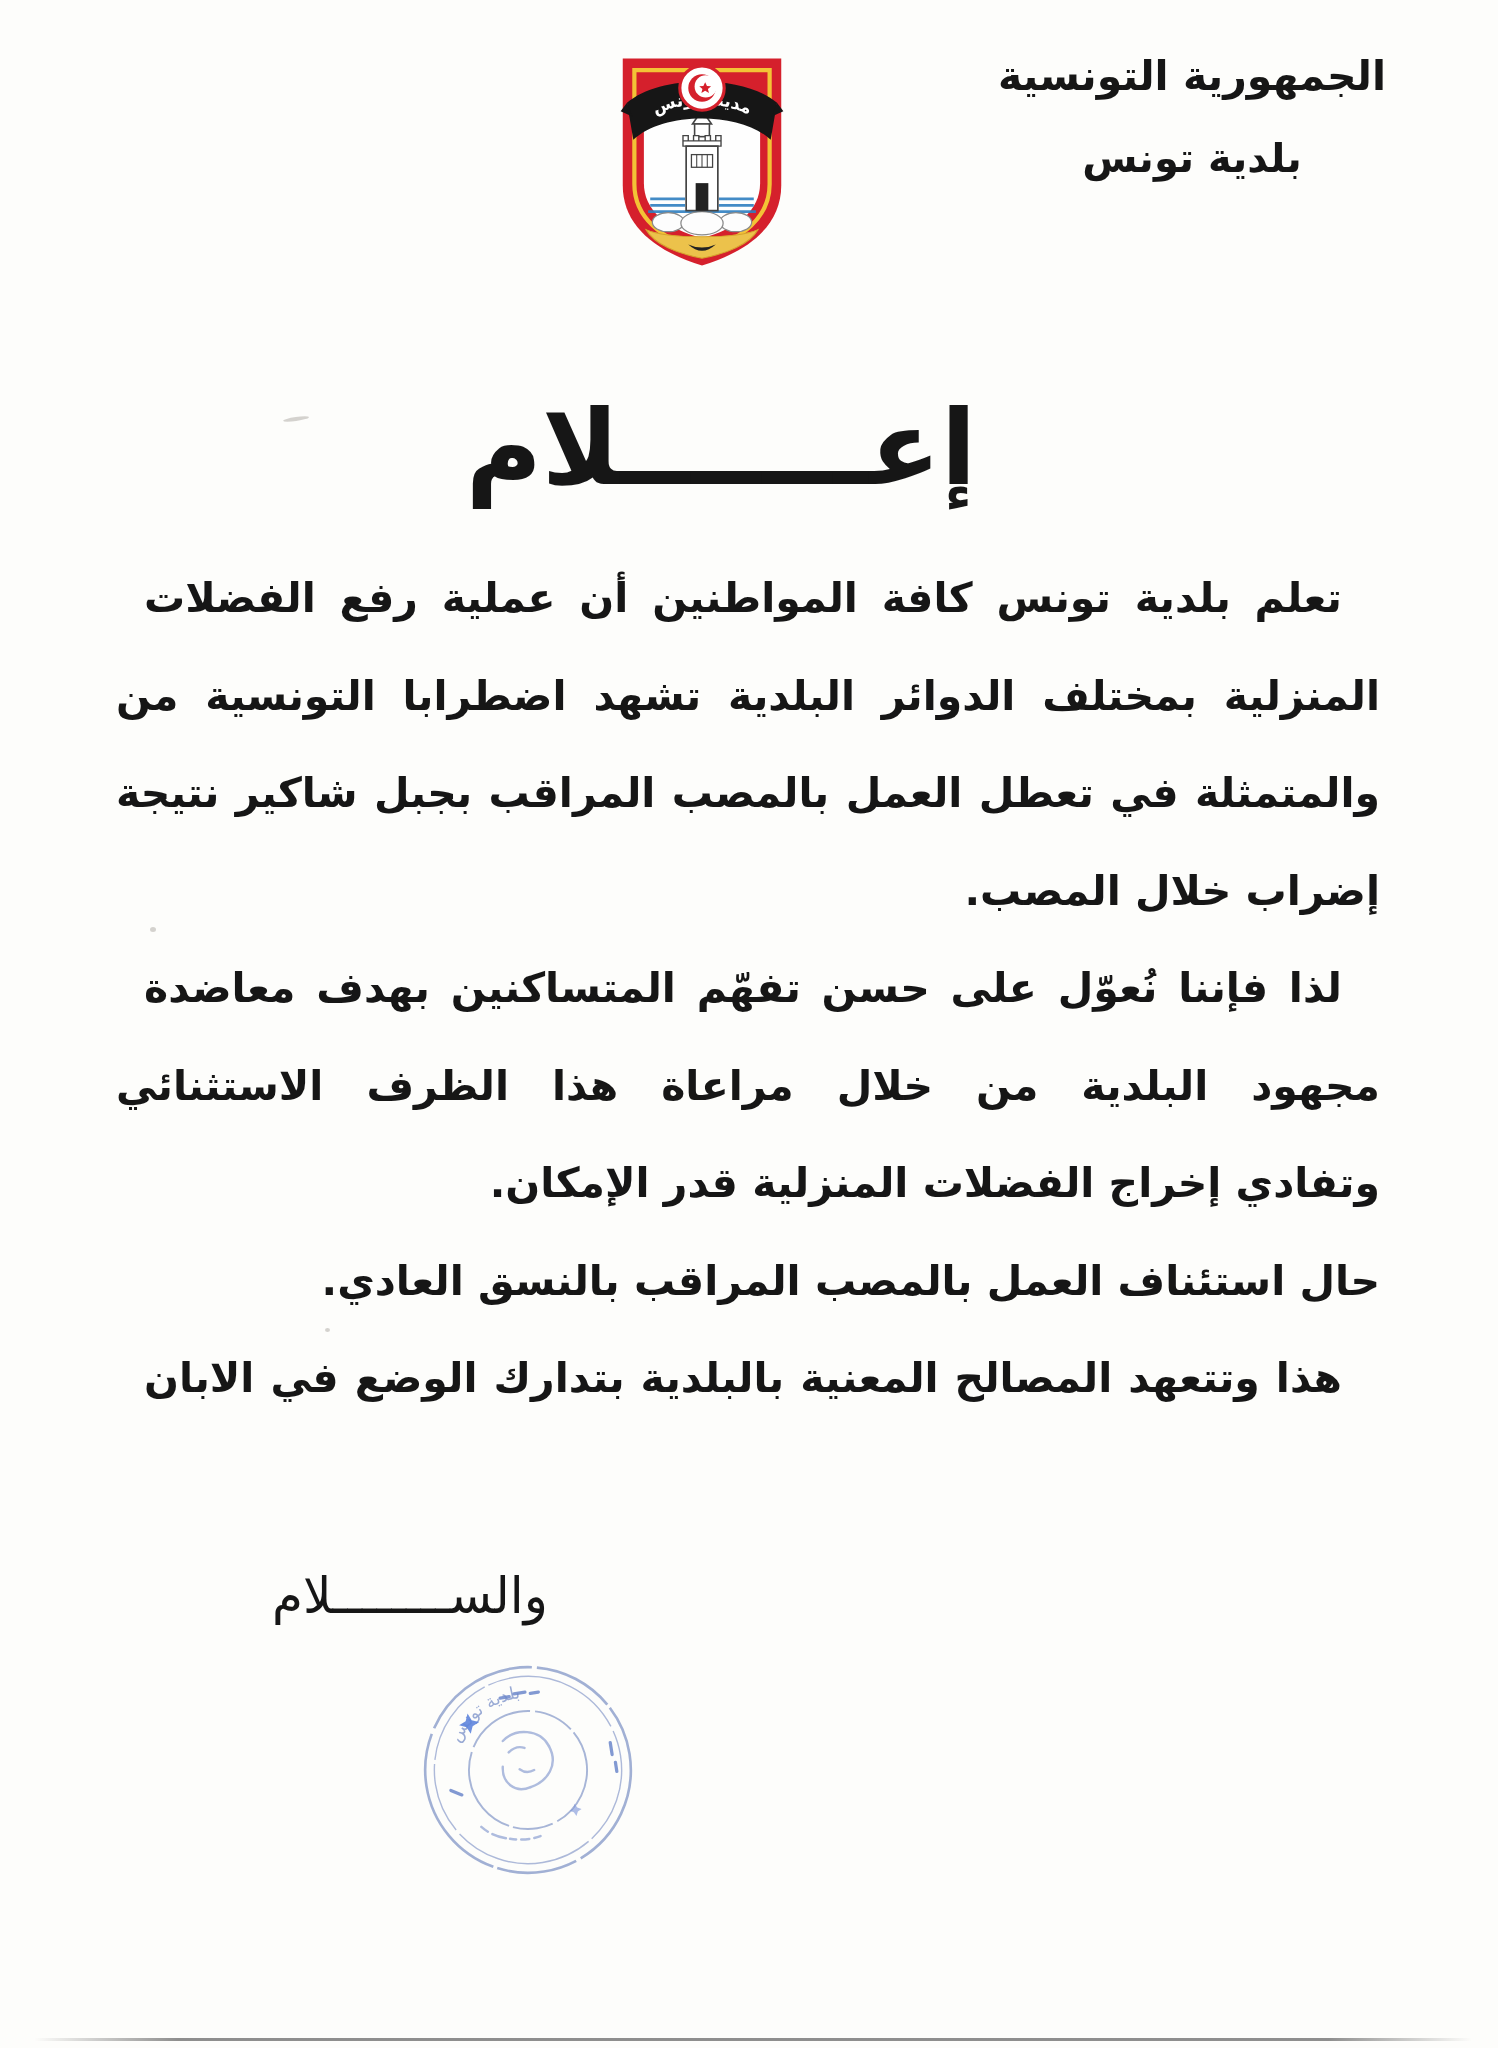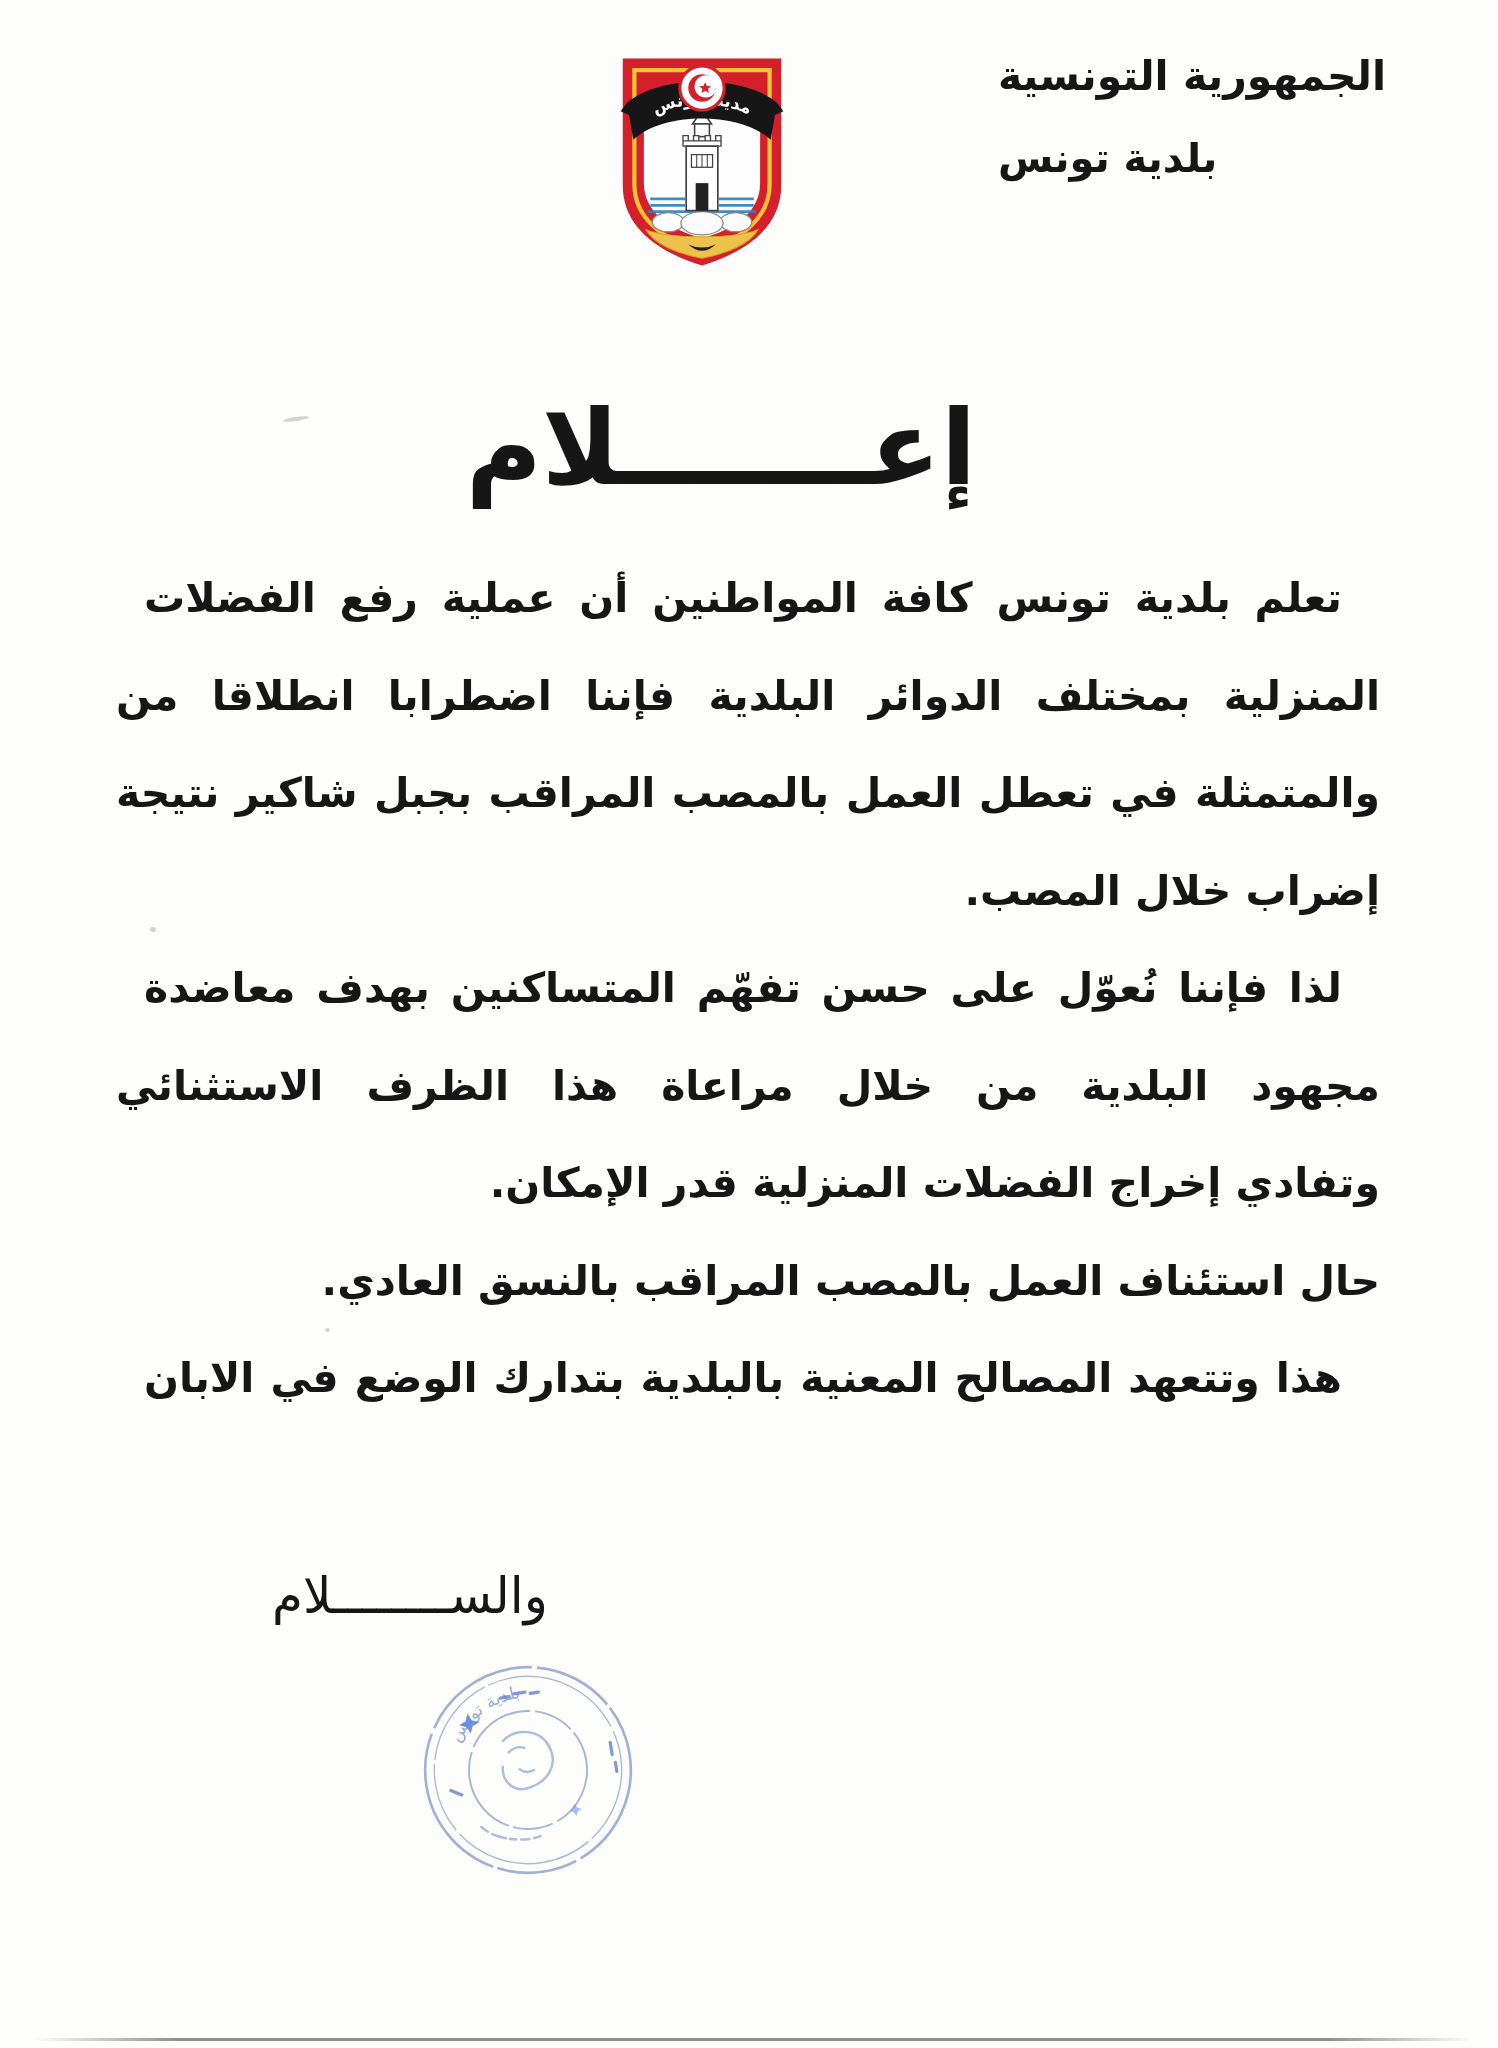--- a/index.html
+++ b/index.html
@@ -8,21 +8,21 @@
     width:1498px; height:2048px;
     background:#fdfdfb;
     overflow:hidden;
     font-family:"DejaVu Sans", sans-serif;
     color:#161616;
   }
 
   
   .letterhead {
     position:absolute; top:46px; right:112px;
-    direction:rtl; text-align:left;
+    direction:rtl; text-align:center;
     font-weight:bold;
   }
   .letterhead .l1 { font-size:41px; line-height:60px; letter-spacing:1px; }
   .letterhead .l2 { font-size:40px; line-height:56px; margin-top:24px; }
 
   
   .emblem { position:absolute; top:50px; left:612px; width:180px; height:224px; }
 
   
   .title {
@@ -129,21 +129,21 @@
     <circle cx="85" cy="36" r="21" fill="#ffffff" stroke="#d5202c" stroke-width="3"></circle>
     <circle cx="85" cy="36" r="13" fill="#d5202c"></circle>
     <circle cx="88.5" cy="34.5" r="10.5" fill="#ffffff"></circle>
     <polygon points="88,30.5 89.7,34.1 93.6,34.3 90.6,36.9 91.6,40.7 88,38.5 84.4,40.7 85.4,36.9 82.4,34.3 86.3,34.1" fill="#d5202c"></polygon>
   </svg>
 
   <h1 class="title">إعـــــــلام</h1>
 
   <div class="body-text">
     <div class="line first">تعلم بلدية تونس كافة المواطنين أن عملية رفع الفضلات</div>
-    <div class="line">المنزلية بمختلف الدوائر البلدية فإننا اضطرابا انطلاقا من</div>
+    <div class="line">المنزلية بمختلف الدوائر البلدية تشهد اضطرابا التونسية من</div>
     <div class="line">والمتمثلة في تعطل العمل بالمصب المراقب بجبل شاكير نتيجة</div>
     <div class="line last">إضراب خلال المصب.</div>
 
     <div class="line first">لذا فإننا نُعوّل على حسن تفهّم المتساكنين بهدف معاضدة</div>
     <div class="line">مجهود البلدية من خلال مراعاة هذا الظرف الاستثنائي</div>
     <div class="line last">وتفادي إخراج الفضلات المنزلية قدر الإمكان.</div>
 
     <div class="line last">حال استئناف العمل بالمصب المراقب بالنسق العادي.</div>
     <div class="line first">هذا وتتعهد المصالح المعنية بالبلدية بتدارك الوضع في الابان</div>
   </div>

